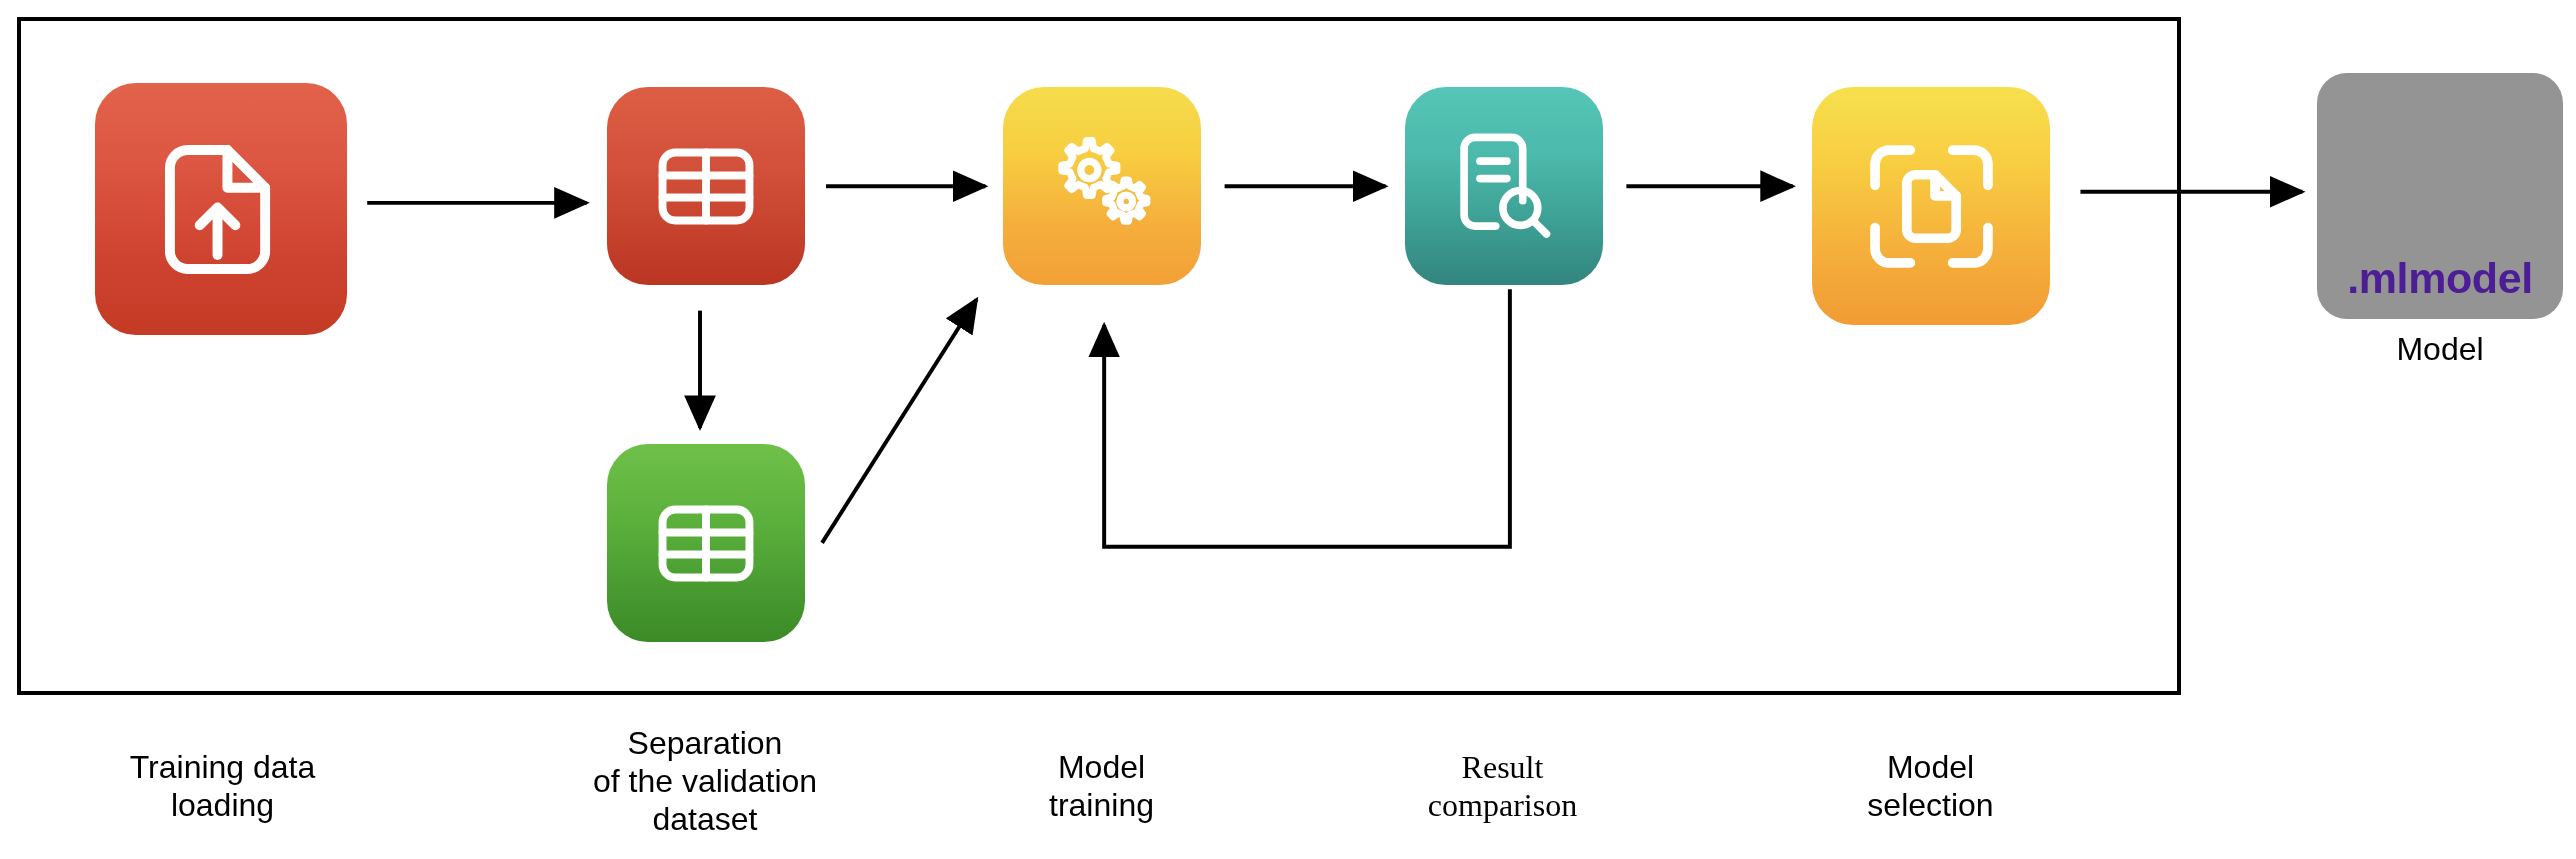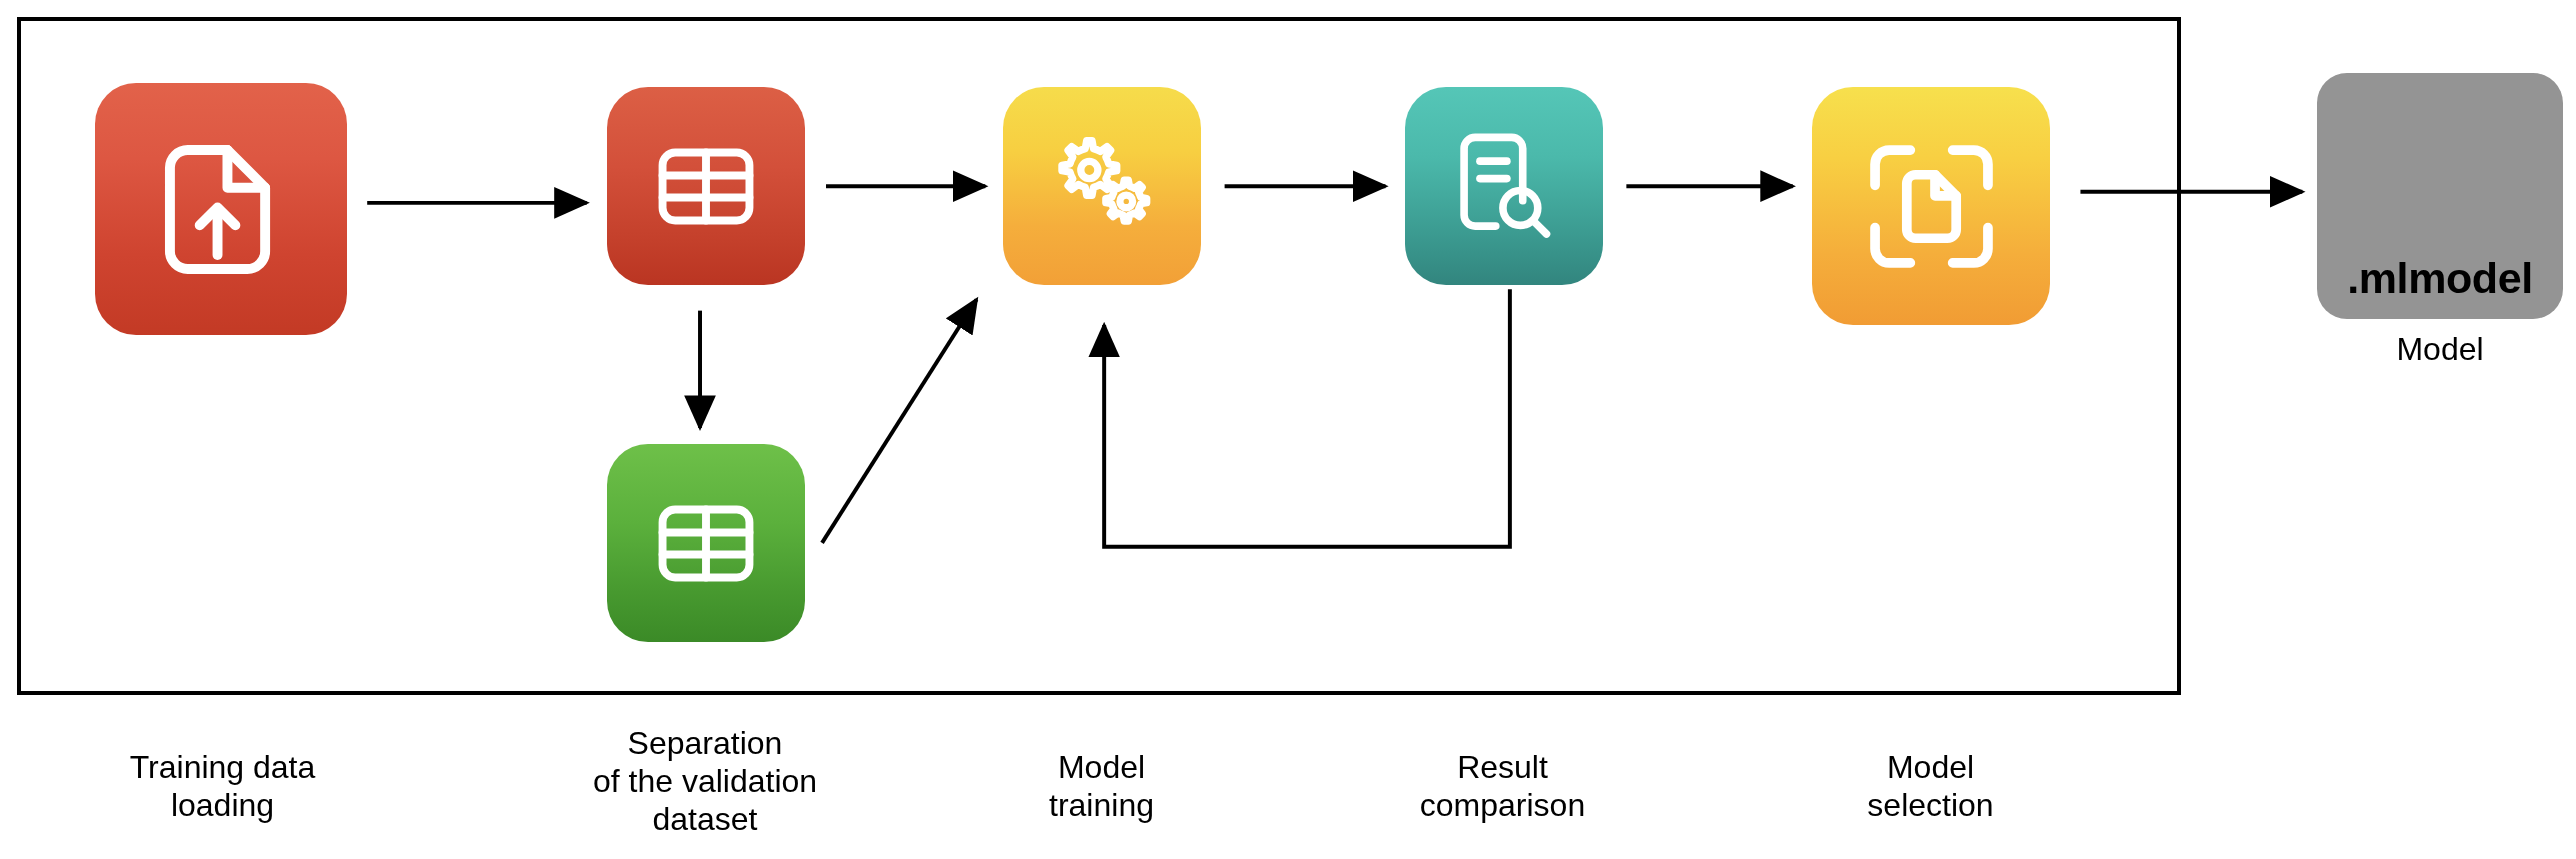--- a/index.html
+++ b/index.html
@@ -56,21 +56,21 @@
     height: 246px;
     border-radius: 30px;
     background: #949494;
     display: flex;
     align-items: flex-end;
     justify-content: center;
   }
   .model-ext {
     font-size: 43px;
     font-weight: bold;
-    color: #000000;
+    color: #4c1d95;
     line-height: 1;
     padding-bottom: 19px;
     letter-spacing: -0.4px;
     white-space: nowrap;
   }
   .model-caption {
     position: absolute;
     left: 2317px;
     top: 331px;
     width: 246px;
@@ -89,21 +89,21 @@
     position: absolute;
     text-align: center;
     font-size: 32px;
     line-height: 1.18;
     color: #000000;
     white-space: pre-line;
   }
   .cap-1 { left: 36px;   top: 749px;  width: 373px; }
   .cap-2 { left: 507px;  top: 725px;  width: 396px; }
   .cap-3 { left: 935px; top: 749px;  width: 333px; }
-  .cap-4 { left: 1316px; top: 749px;  width: 373px; }
+  .cap-4 { left: 1316px; top: 749px;  width: 373px; font-family: Liberation Serif, serif; }
   .cap-5 { left: 1744px; top: 749px;  width: 373px; }
   .algo-label {
     position: absolute;
     left: 1110px;
     top: 559px;
     width: 396px;
     text-align: center;
     font-size: 32px;
     color: #000000;
   }

